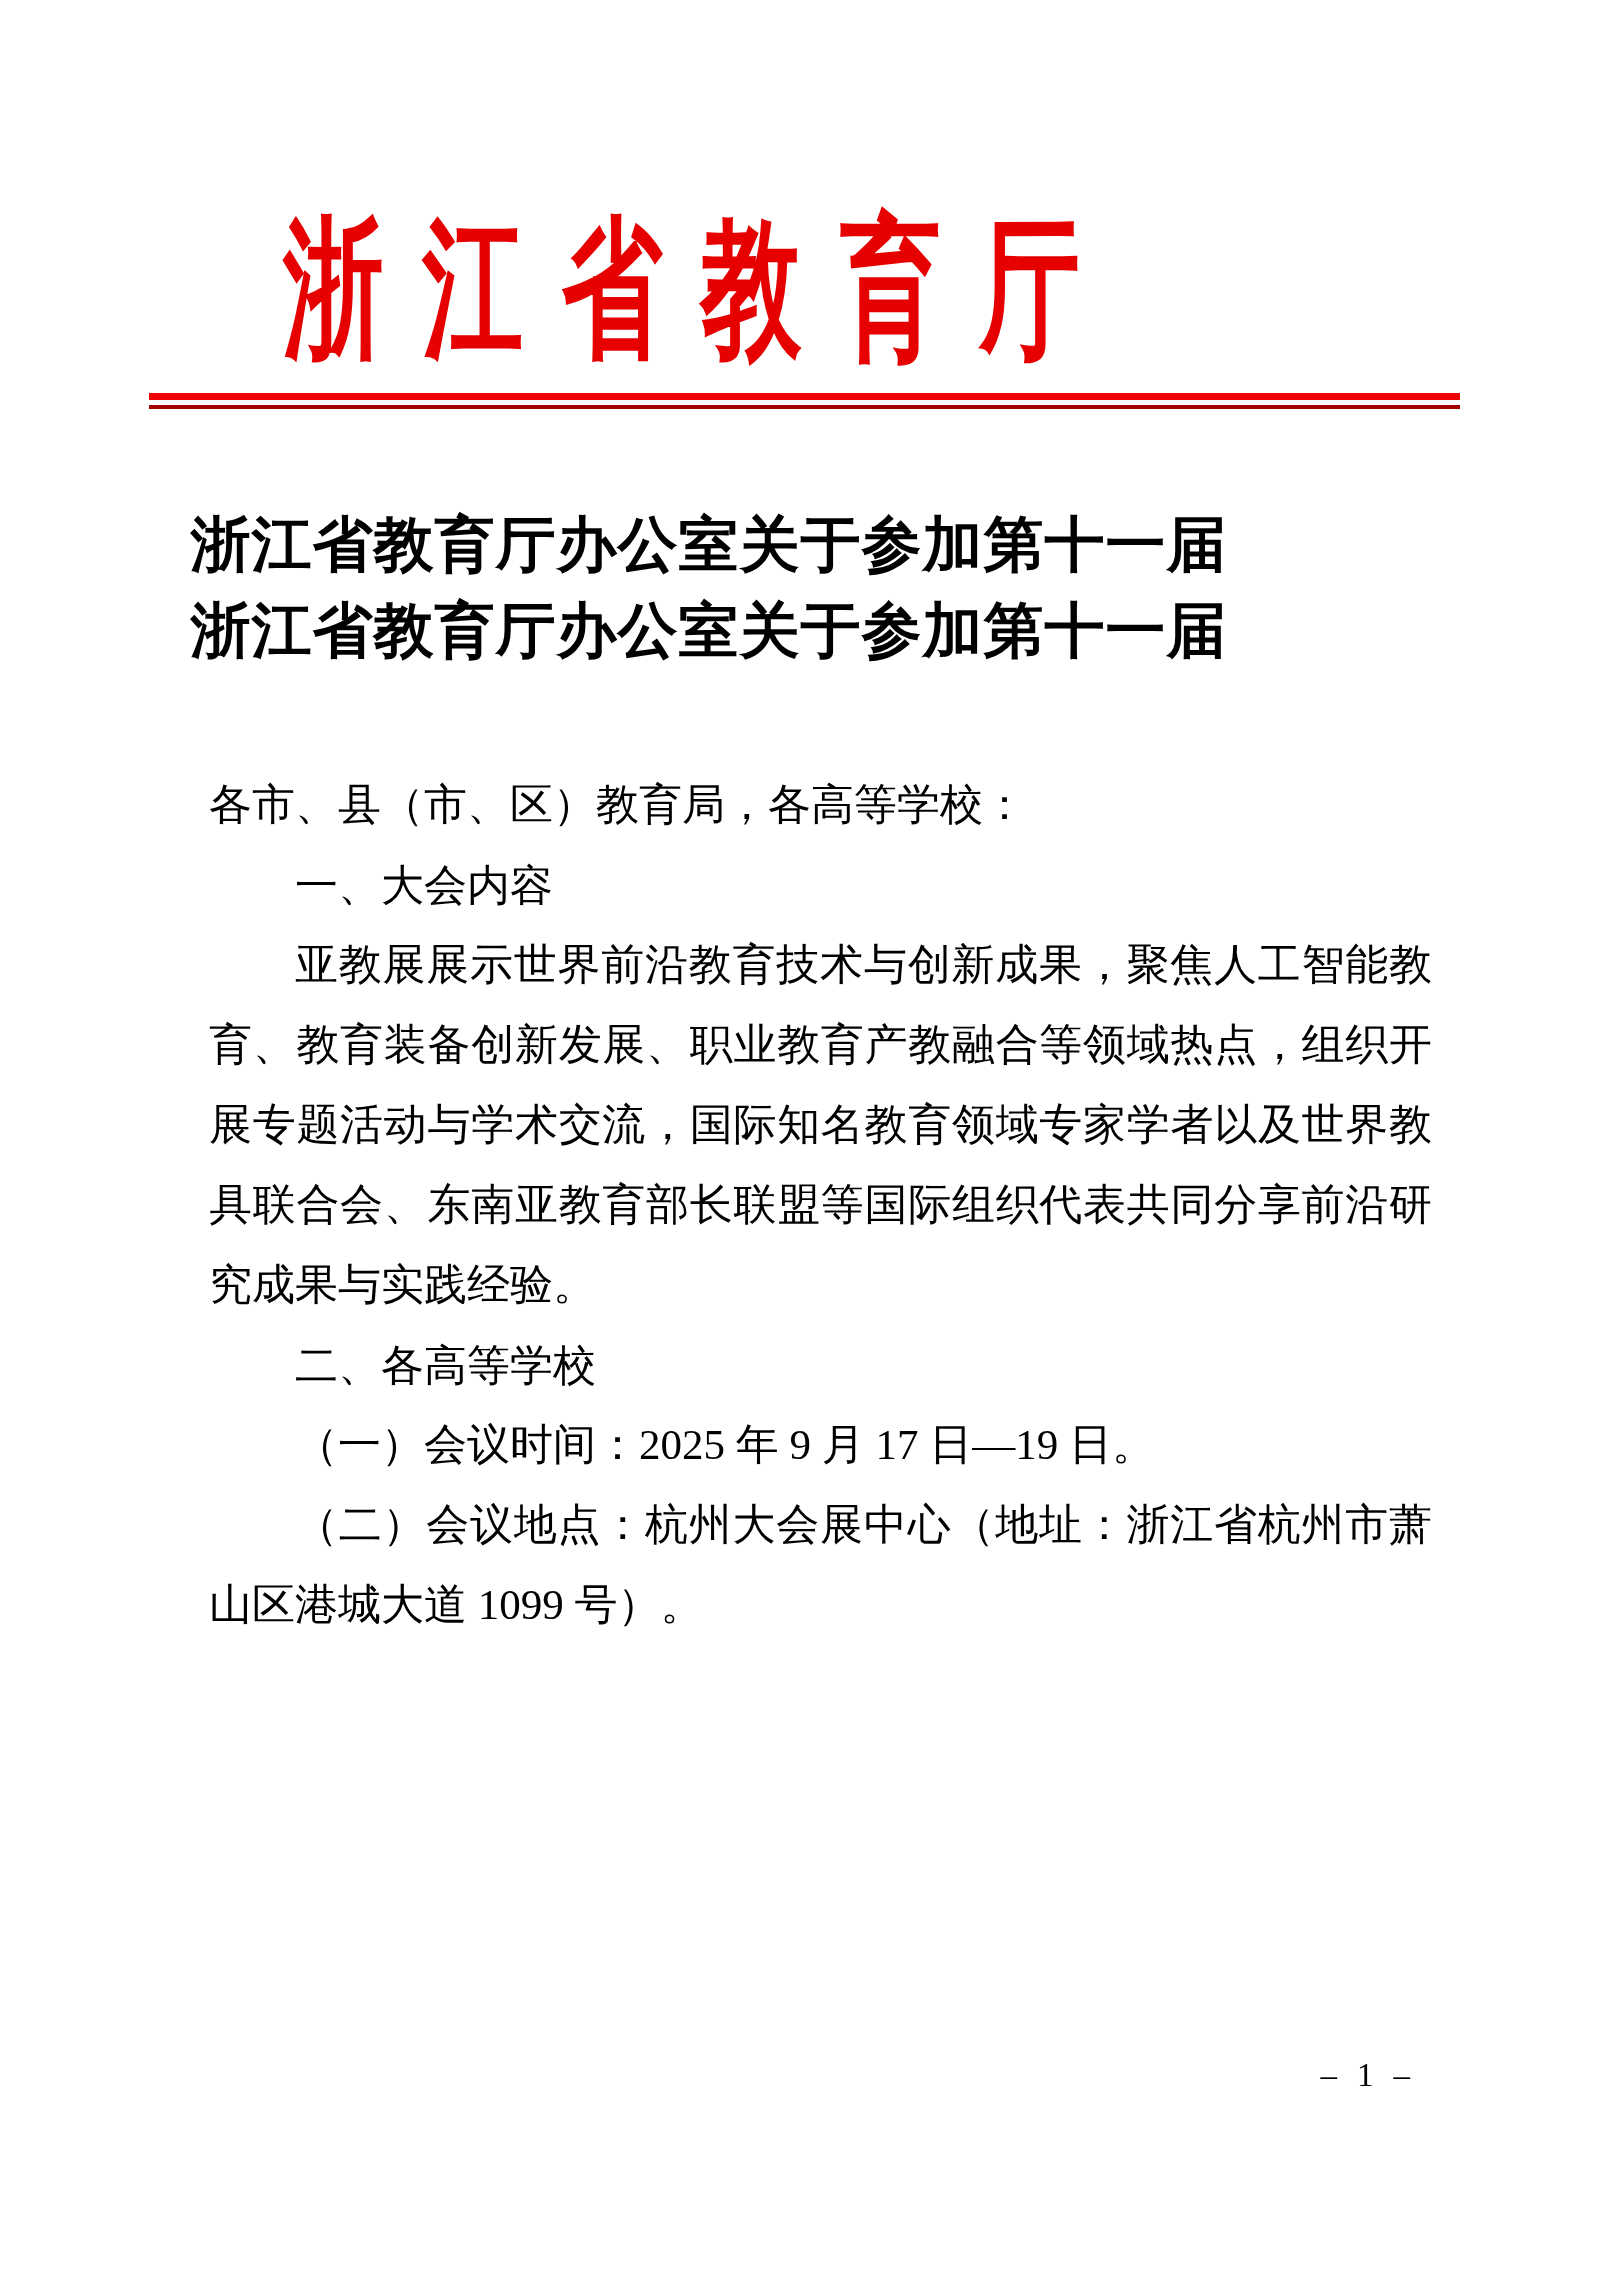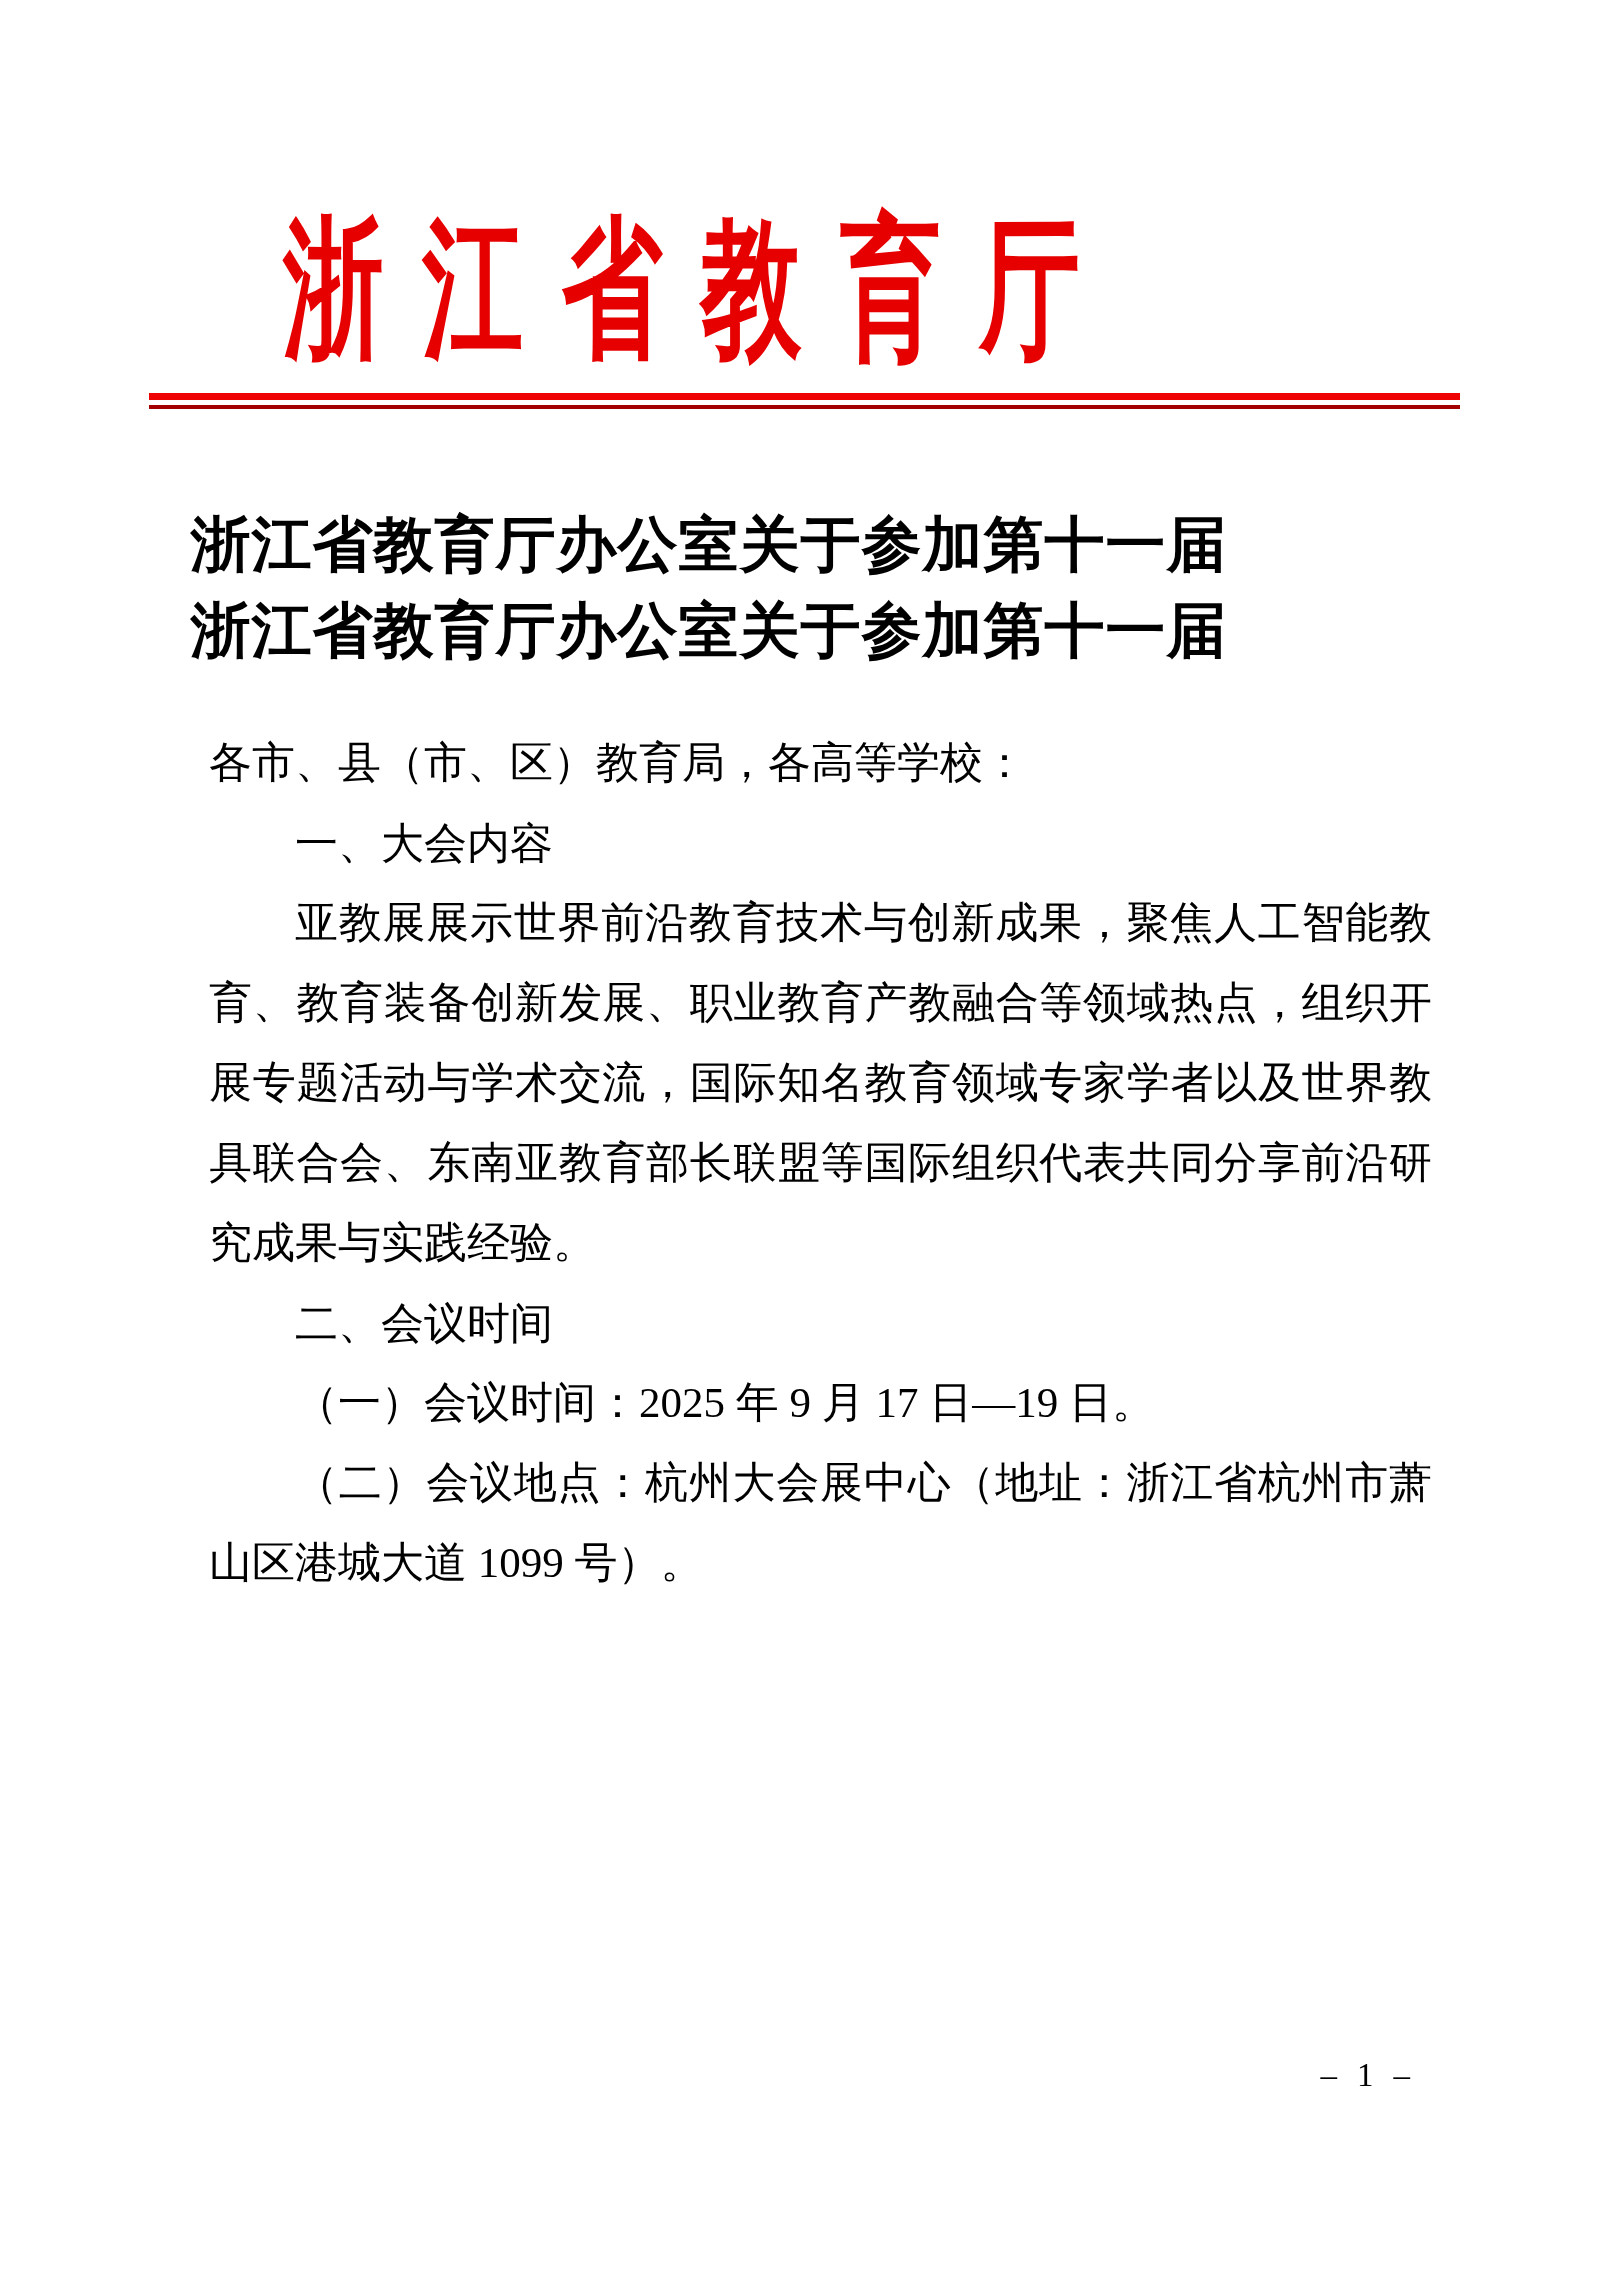--- a/index.html
+++ b/index.html
@@ -46,21 +46,21 @@
     position:absolute;top:502px;left:0;width:1418px;
     text-align:center;
     font-weight:bold;
     font-size:60px;line-height:86px;
     letter-spacing:1px;
   }
   .title-line{margin:0;}
 
   
   .body-text{
-    position:absolute;top:723px;left:209px;width:1223px;
+    position:absolute;top:765px;left:209px;width:1223px;
     font-size:43px;line-height:80px;
     text-align:justify;
     text-justify:inter-ideograph;
   }
   .body-text p{margin:0;padding:0;}
   .salutation{text-indent:0;}
   .para{text-indent:86px;}
   .heading{
     text-indent:86px;
     font-weight:normal;
@@ -90,21 +90,21 @@
 
   <div class="doc-title">
     <div class="title-line">浙江省教育厅办公室关于参加第十一届</div>
     <div class="title-line">浙江省教育厅办公室关于参加第十一届</div>
   </div>
 
   <div class="body-text">
     <p class="salutation">各市、县（市、区）教育局，各高等学校：</p>
     <p class="heading">一、大会内容</p>
     <p class="para">亚教展展示世界前沿教育技术与创新成果，聚焦人工智能教育、教育装备创新发展、职业教育产教融合等领域热点，组织开展专题活动与学术交流，国际知名教育领域专家学者以及世界教具联合会、东南亚教育部长联盟等国际组织代表共同分享前沿研究成果与实践经验。</p>
-    <p class="heading">二、会议时间</p>
+    <p class="heading">二、各高等学校</p>
     <p class="para">（一）会议时间：2025 年 9 月 17 日—19 日。</p>
     <p class="para">（二）会议地点：杭州大会展中心（地址：浙江省杭州市萧山区港城大道 1099 号）。</p>
   </div>
 
   <div class="footer">– 1 –</div>
 
 </div>
 
 
 </body></html>

